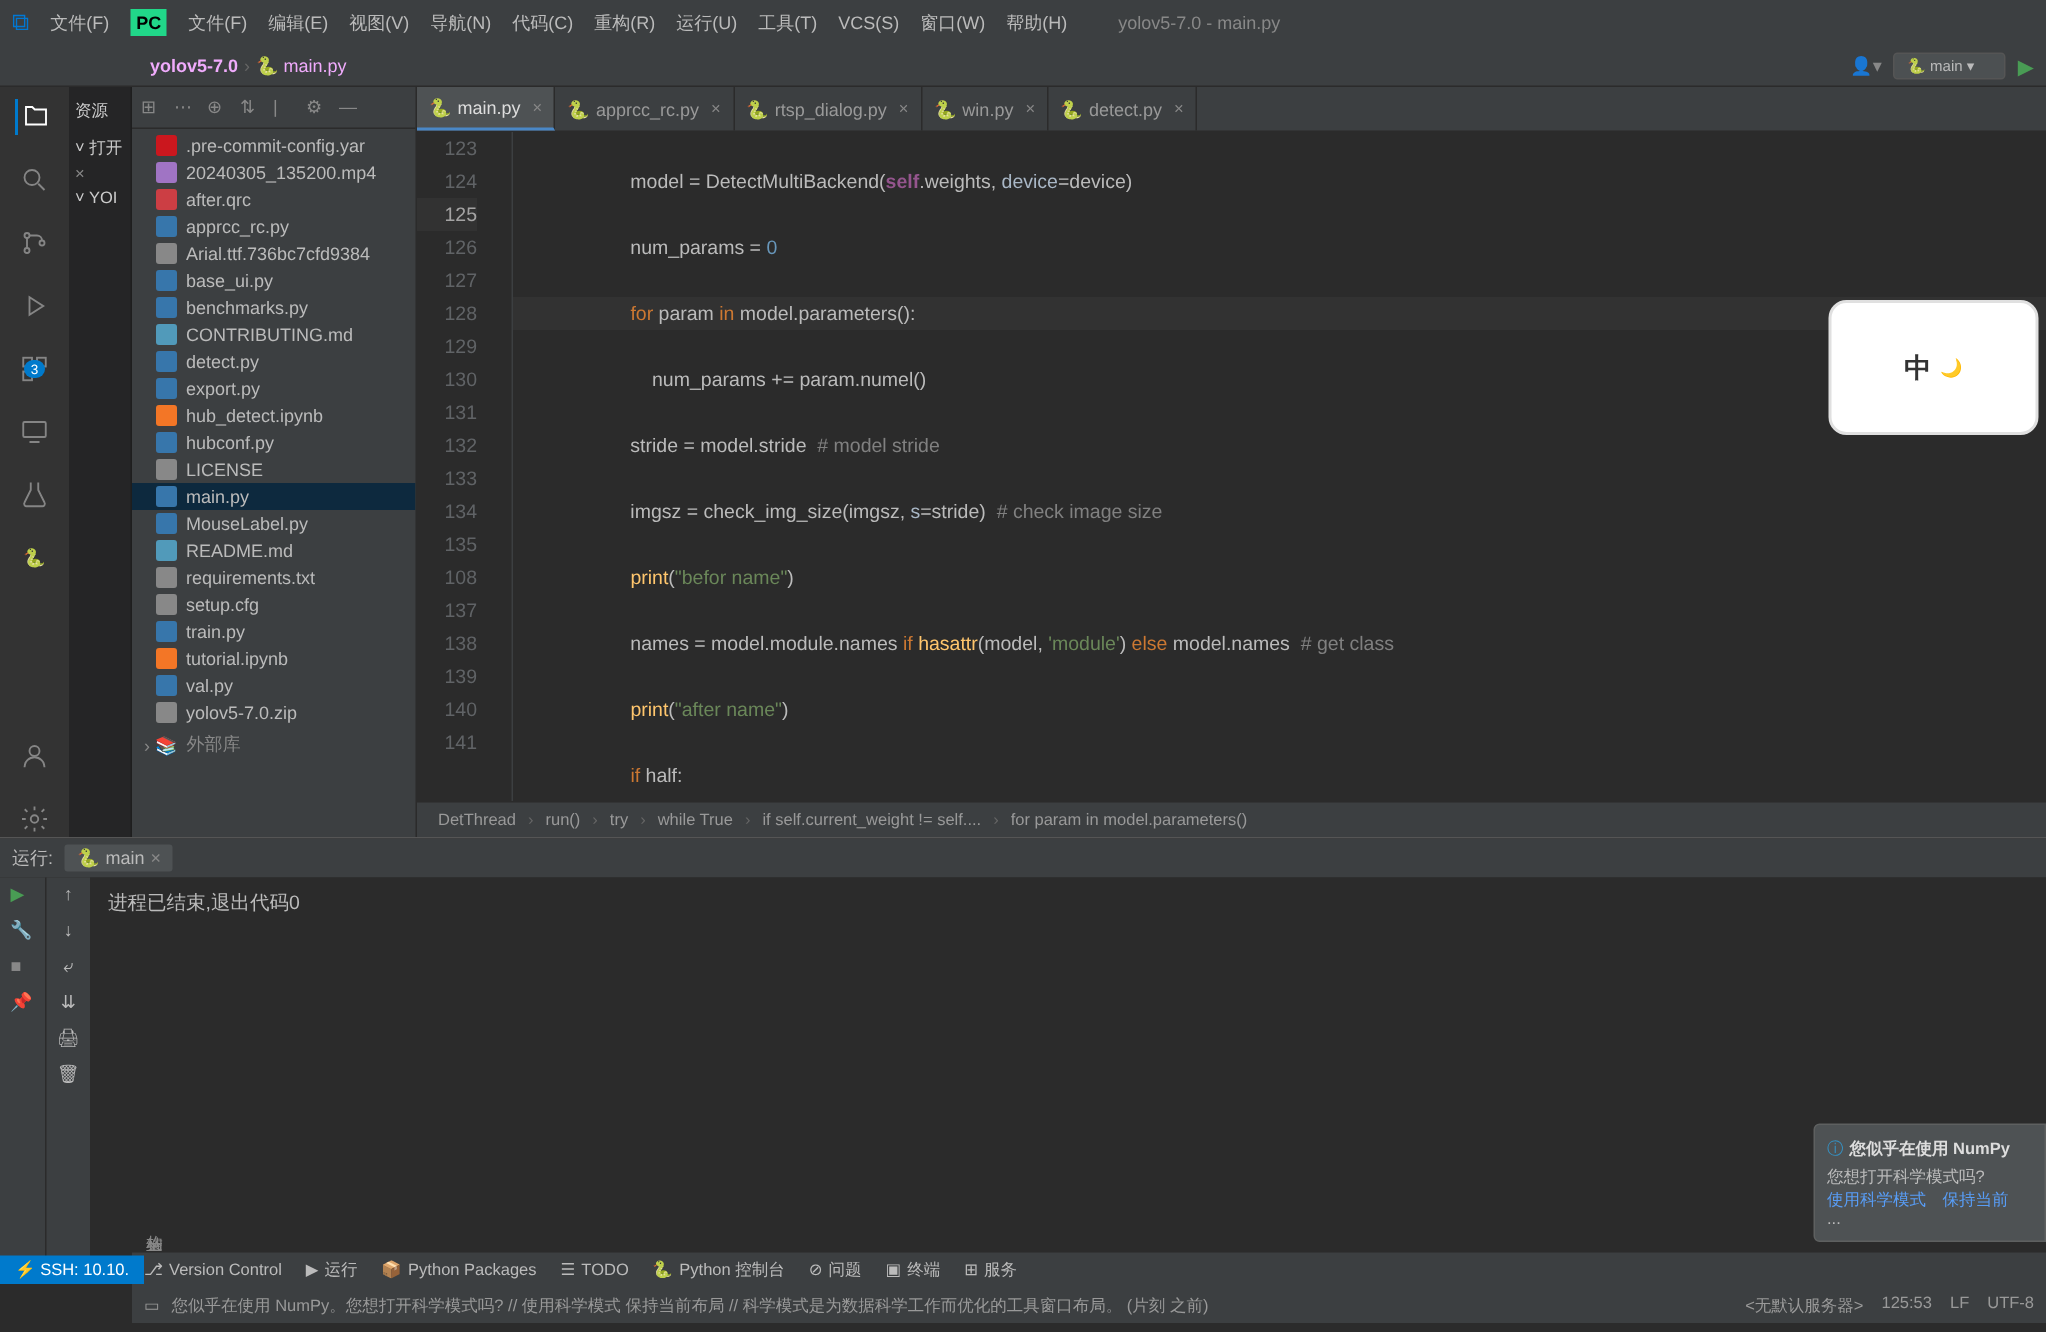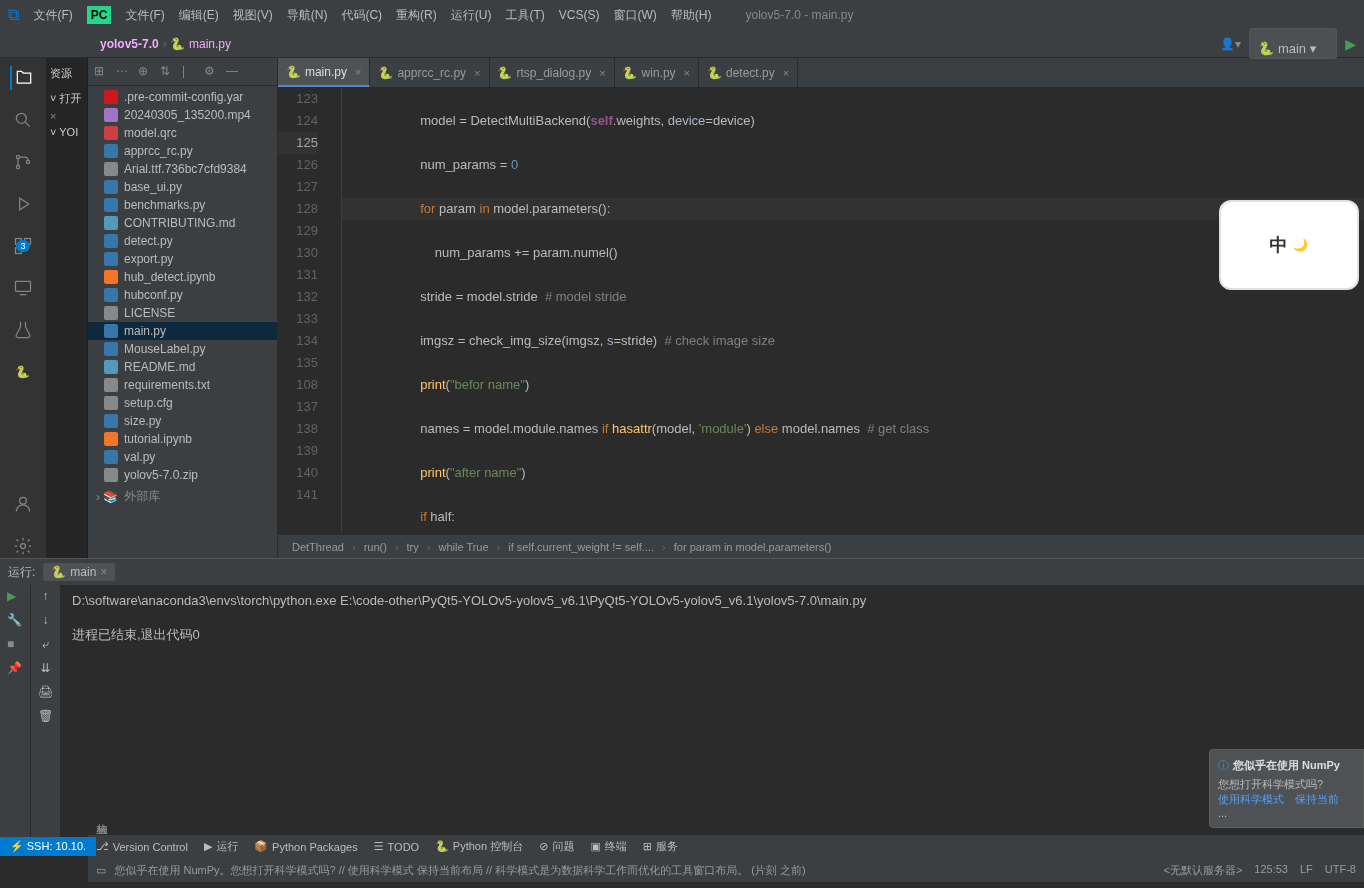--- a/index.html
+++ b/index.html
@@ -6,21 +6,21 @@
     body { background: #2b2b2b; color: #bbbbbb; font-size: 12px; overflow: hidden; width: 1364px; height: 888px; }
     
     .top-menu { display: flex; align-items: center; height: 30px; background: #3c3f41; padding: 0 8px; gap: 14px; }
     .top-menu span { color: #bbb; font-size: 12px; cursor: pointer; }
     .top-menu .project-label { margin-left: 20px; color: #888; }
     
     .breadcrumb-bar { display: flex; align-items: center; height: 28px; background: #3c3f41; padding: 0 8px; border-bottom: 1px solid #2b2b2b; }
     .breadcrumb-bar .crumb { color: #f0abfc; padding: 0 4px; }
     .breadcrumb-bar .sep { color: #666; }
     .right-config { margin-left: auto; display: flex; gap: 8px; align-items: center; }
-    .config-selector { background: #4c5052; border: 1px solid #555; border-radius: 3px; padding: 12px 20px 2px 8px; color: #bbb; font-size: 13px; position: relative; }
+    .config-selector { background: #4c5052; border: 1px solid #555; border-radius: 3px; padding: 2px 20px 2px 8px; color: #bbb; font-size: 10px; position: relative; }
     .play-btn { color: #499c54; font-size: 14px; }
     
     .main-area { display: flex; height: 500px; }
     
     .vscode-bar { width: 46px; background: #333333; display: flex; flex-direction: column; align-items: center; padding-top: 8px; gap: 18px; }
     .vscode-bar .vicon { width: 24px; height: 24px; color: #858585; display: flex; align-items: center; justify-content: center; }
     .vscode-bar .vicon.active { color: #fff; border-left: 2px solid #007acc; margin-left: -2px; padding-left: 2px; }
     .badge { background: #007acc; color: white; border-radius: 10px; font-size: 9px; padding: 1px 4px; position: absolute; }
     
     .vscode-side { width: 42px; background: #252526; border-right: 1px solid #1e1e1e; }
@@ -210,21 +210,21 @@
         <div class="tree-item">
           <span class="ficon" style="background:#cb171e;border-radius:2px;"></span>
           <span>.pre-commit-config.yar</span>
         </div>
         <div class="tree-item">
           <span class="ficon" style="background:#a074c4;border-radius:2px;"></span>
           <span>20240305_135200.mp4</span>
         </div>
         <div class="tree-item">
           <span class="ficon" style="background:#cc3e44;border-radius:2px;"></span>
-          <span>model.qrc</span>
+          <span>after.qrc</span>
         </div>
         <div class="tree-item">
           <span class="ficon" style="background:#3776ab;border-radius:2px;"></span>
           <span>apprcc_rc.py</span>
         </div>
         <div class="tree-item">
           <span class="ficon" style="background:#888;border-radius:2px;"></span>
           <span>Arial.ttf.736bc7cfd9384</span>
         </div>
         <div class="tree-item">
@@ -274,21 +274,21 @@
         <div class="tree-item">
           <span class="ficon" style="background:#888;border-radius:2px;"></span>
           <span>requirements.txt</span>
         </div>
         <div class="tree-item">
           <span class="ficon" style="background:#888;border-radius:2px;"></span>
           <span>setup.cfg</span>
         </div>
         <div class="tree-item">
           <span class="ficon" style="background:#3776ab;border-radius:2px;"></span>
-          <span>size.py</span>
+          <span>train.py</span>
         </div>
         <div class="tree-item">
           <span class="ficon" style="background:#f37626;border-radius:2px;"></span>
           <span>tutorial.ipynb</span>
         </div>
         <div class="tree-item">
           <span class="ficon" style="background:#3776ab;border-radius:2px;"></span>
           <span>val.py</span>
         </div>
         <div class="tree-item">
@@ -402,21 +402,20 @@
     </div>
     <div class="run-toolbar2">
       <span class="rticon">↑</span>
       <span class="rticon">↓</span>
       <span class="rticon">⤶</span>
       <span class="rticon">⇊</span>
       <span class="rticon">🖨</span>
       <span class="rticon">🗑</span>
     </div>
     <div class="run-output">
-      <div class="out-line">D:\software\anaconda3\envs\torch\python.exe E:\code-other\PyQt5-YOLOv5-yolov5_v6.1\PyQt5-YOLOv5-yolov5_v6.1\yolov5-7.0\main.py</div>
       <div class="out-line">进程已结束,退出代码0</div>
     </div>
   </div>
 </div>
 
 <span class="side-vtext" style="left:94px;bottom:70px;">结构 书签</span>
 
 <div class="bottom-bar">
   <span class="bitem">⎇ <span>Version Control</span></span>
   <span class="bitem">▶ <span>运行</span></span>

